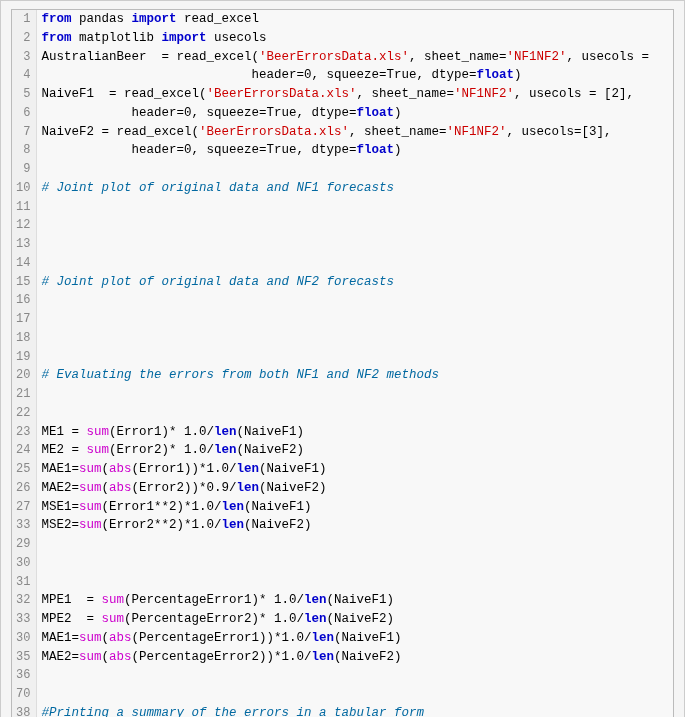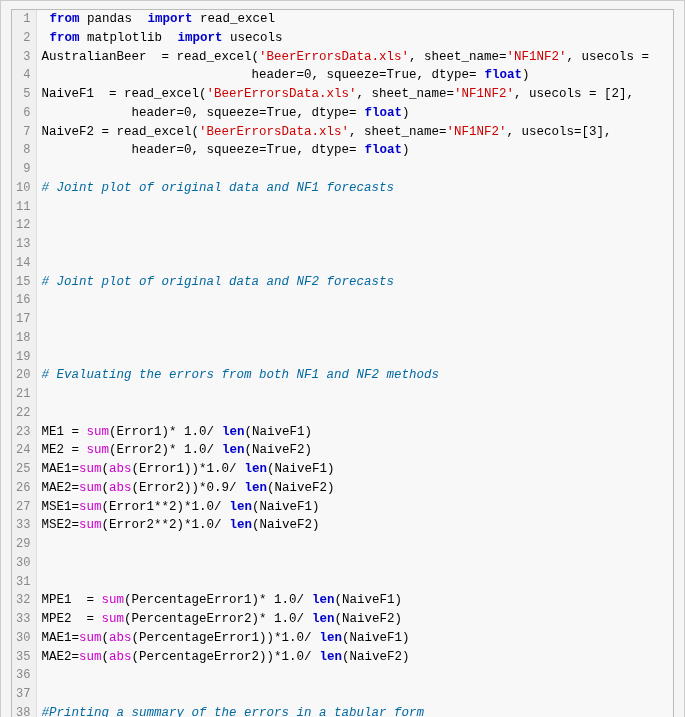--- a/index.html
+++ b/index.html
@@ -40,21 +40,21 @@
       line-height: 1.5;
     }
     .line-code {
       padding: 0 4px;
       white-space: pre;
       line-height: 1.5;
       color: #000;
       font-size: 12.5px;
     }
     
-    .kw { color: #0000cc; font-weight: bold; margin-left: 8px; } 
+    .kw { color: #0000cc; font-weight: bold; } 
     .fn { color: #cc00cc; } 
     .str { color: #cc0000; } 
     .cmt { color: #0369a1; font-style: italic; }
   </style>
 </head>
 <body>
 
 <div class="outer">
   <div class="code-block">
     <table class="code-table">
@@ -197,21 +197,21 @@
           </tr>
           <tr>
             <td class="line-num">35</td>
             <td class="line-code"><span>MAE2=</span><span class="fn">sum</span><span>(</span><span class="fn">abs</span><span>(PercentageError2))*1.0/</span><span class="kw">len</span><span>(NaiveF2)</span></td>
           </tr>
           <tr>
             <td class="line-num">36</td>
             <td class="line-code">&nbsp;</td>
           </tr>
           <tr>
-            <td class="line-num">37</td>
+            <td class="line-num">70</td>
             <td class="line-code">&nbsp;</td>
           </tr>
           <tr>
             <td class="line-num">38</td>
             <td class="line-code"><span class="cmt">#Printing a summary of the errors in a tabular form</span></td>
           </tr>
         </tbody>
     </table>
   </div>
 

